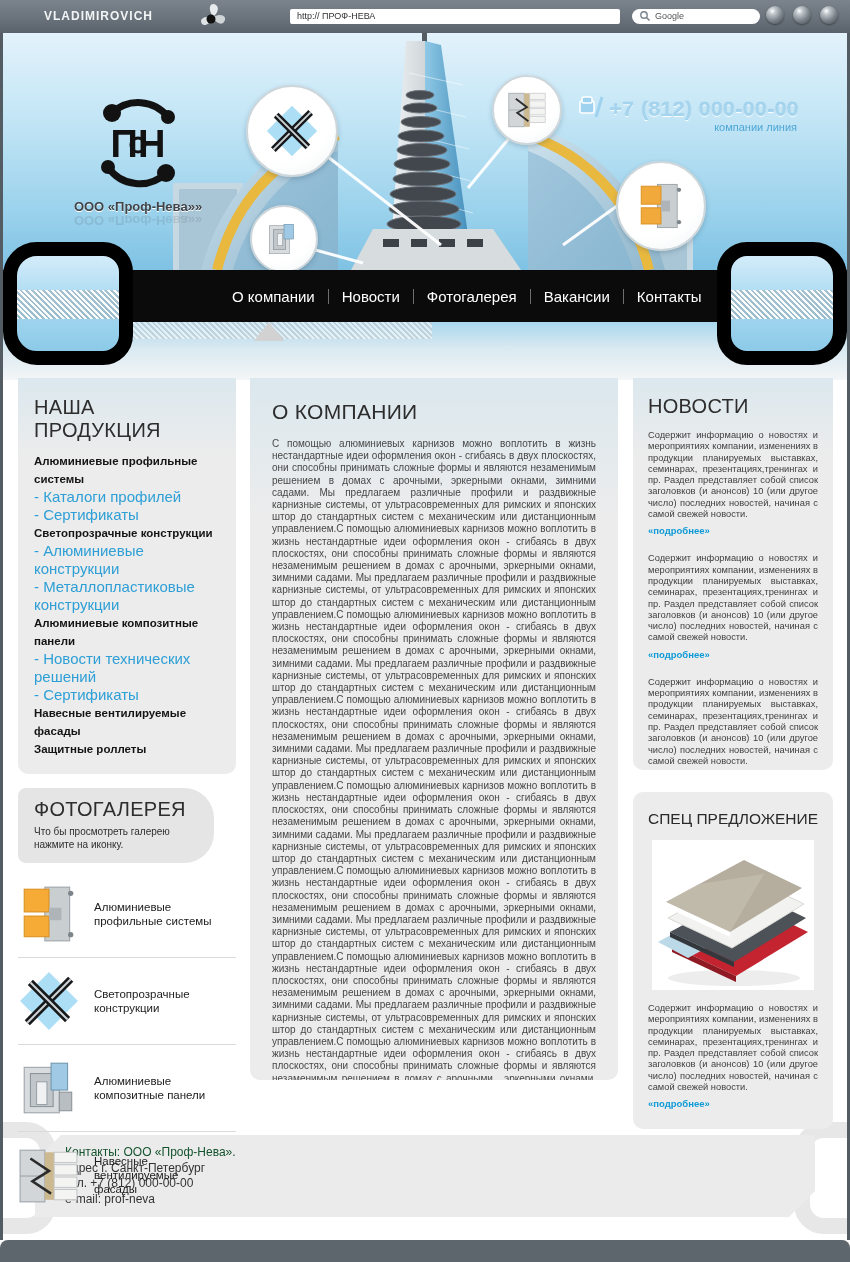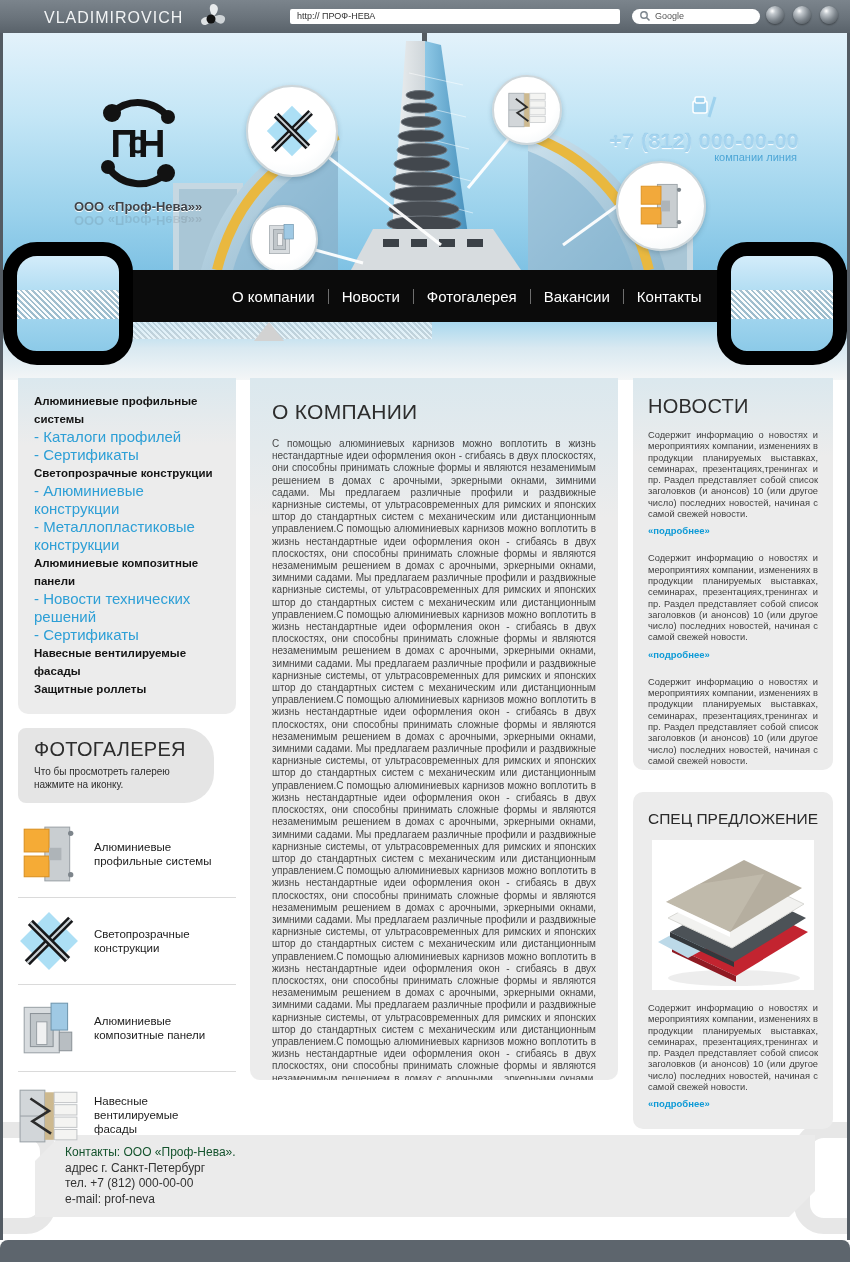--- a/index.html
+++ b/index.html
@@ -1,41 +1,41 @@
 <!DOCTYPE html>
 <html><head>
 <meta charset="utf-8">
 <style>
   html,body{margin:0;padding:0;background:#fff;}
   body{font-family:"Liberation Sans","DejaVu Sans",sans-serif;}
   .page{position:relative;width:850px;height:1262px;background:#fff;overflow:hidden;margin:0 auto;}
 
   
   .chrome-top{position:absolute;left:0;top:0;width:850px;height:33px;background:linear-gradient(180deg,#7b848c 0%,#6a737b 55%,#59626a 100%);z-index:20;}
-  .brand{position:absolute;left:44px;top:9px;color:#f2f4f5;font-size:16px;font-weight:normal;letter-spacing:1px;}
+  .brand{position:absolute;left:44px;top:9px;color:#f2f4f5;font-size:12px;font-weight:bold;letter-spacing:1px;}
   .brand-flower{position:absolute;left:198px;top:2px;}
   .url-bar{position:absolute;left:290px;top:9px;width:330px;height:15px;background:#fff;border-radius:2px;font-size:9px;color:#333;line-height:15px;padding:0 7px;box-sizing:border-box;}
   .search-box{position:absolute;left:632px;top:9px;width:128px;height:15px;background:#fff;border-radius:8px;display:flex;align-items:center;gap:4px;padding:0 7px;box-sizing:border-box;}
   .search-box .g-label{font-size:9px;color:#555;line-height:15px;}
   .chrome-btns{position:absolute;right:12px;top:6px;display:flex;gap:9px;}
   .chrome-btn{width:18px;height:18px;border-radius:50%;background:radial-gradient(circle at 35% 28%,#ffffff 0%,#c3c9ce 18%,#7d858c 55%,#3f464c 100%);box-shadow:0 1px 2px rgba(0,0,0,.4);}
   .side-rail{position:absolute;top:33px;bottom:22px;width:3px;background:#535b63;z-index:19;}
   .side-rail.l{left:0}.side-rail.r{right:0}
   .chrome-bottom{position:absolute;left:0;bottom:0;width:850px;height:22px;background:#5d656d;border-radius:8px 8px 0 0;z-index:20;}
 
   
   .hero{position:absolute;left:3px;top:33px;width:844px;height:237px;background:linear-gradient(180deg,#e3f2fb 0%,#c4e6f6 35%,#9bd2ec 75%,#7fc2e4 100%);overflow:hidden;z-index:1;}
   .hero svg.building{position:absolute;left:170px;top:0;}
   .callout{position:absolute;border-radius:50%;background:radial-gradient(circle at 40% 32%,#ffffff 60%,#eef3f5 100%);border:2px solid #cdd6da;box-shadow:0 2px 5px rgba(40,70,90,.25);display:flex;align-items:center;justify-content:center;z-index:4;}
   .hero-lines{position:absolute;left:0;top:0;z-index:3;}
   .logo-block{position:absolute;left:55px;top:60px;width:160px;text-align:center;z-index:5;}
   .company-name{margin-top:2px;font-size:13px;font-weight:bold;color:#3f444a;text-shadow:0 1px 0 #fff;}
   .company-name-refl{font-size:13px;font-weight:bold;color:#3f444a;transform:scaleY(-1);opacity:.14;height:14px;overflow:hidden;}
   .phone-block{position:absolute;right:48px;top:62px;text-align:right;z-index:5;}
-  .phone-row{display:flex;align-items:center;gap:6px;flex-direction:column;}
+  .phone-row{display:flex;align-items:center;gap:6px;}
   .phone-number{font-size:21px;font-weight:bold;color:#a5d4ef;text-shadow:0 1px 1px #ffffff,0 0 1px #5fa8d2;letter-spacing:.5px;}
   .phone-label{font-size:11px;color:#4ea6d6;margin-top:-2px;margin-right:2px;}
 
   
   .navbar{position:absolute;left:3px;top:270px;width:844px;height:52px;background:#0b0b0b;z-index:6;}
   .nav-menu{position:absolute;left:229px;top:0;height:52px;display:flex;align-items:center;gap:13px;}
   .nav-item{color:#fff;font-size:15px;cursor:pointer;white-space:nowrap;}
   .nav-sep{width:1px;height:15px;background:#6e6e6e;}
   .subheader{position:absolute;left:3px;top:322px;width:844px;height:58px;background:linear-gradient(180deg,#a9d8ee 0%,#d9e9f1 45%,#f4f6f7 100%);z-index:2;}
   .hatch-strip{position:absolute;left:120px;top:322px;width:312px;height:17px;background:repeating-linear-gradient(45deg,#ffffff 0 2px,#c2c8cc 2px 4px);opacity:.55;z-index:5;}
@@ -285,20 +285,21 @@
       <span class="nav-sep"></span>
       <span class="nav-item">Контакты</span>
     </div>
   </div>
   <div class="nav-pointer"></div>
   <div class="bracket left"></div>
   <div class="bracket right"></div>
 
   <div class="col-left">
     <div class="panel panel-products">
+      <div class="sec-title">НАША ПРОДУКЦИЯ</div>
       <div class="p-head">Алюминиевые профильные системы</div>
       <a class="p-link">- Каталоги профилей</a>
       <a class="p-link">- Сертификаты</a>
       <div class="p-head">Светопрозрачные конструкции</div>
       <a class="p-link">- Алюминиевые конструкции</a>
       <a class="p-link">- Металлопластиковые конструкции</a>
       <div class="p-head">Алюминиевые композитные панели</div>
       <a class="p-link">- Новости технических решений</a>
       <a class="p-link">- Сертификаты</a>
       <div class="p-head">Навесные вентилируемые фасады</div>

